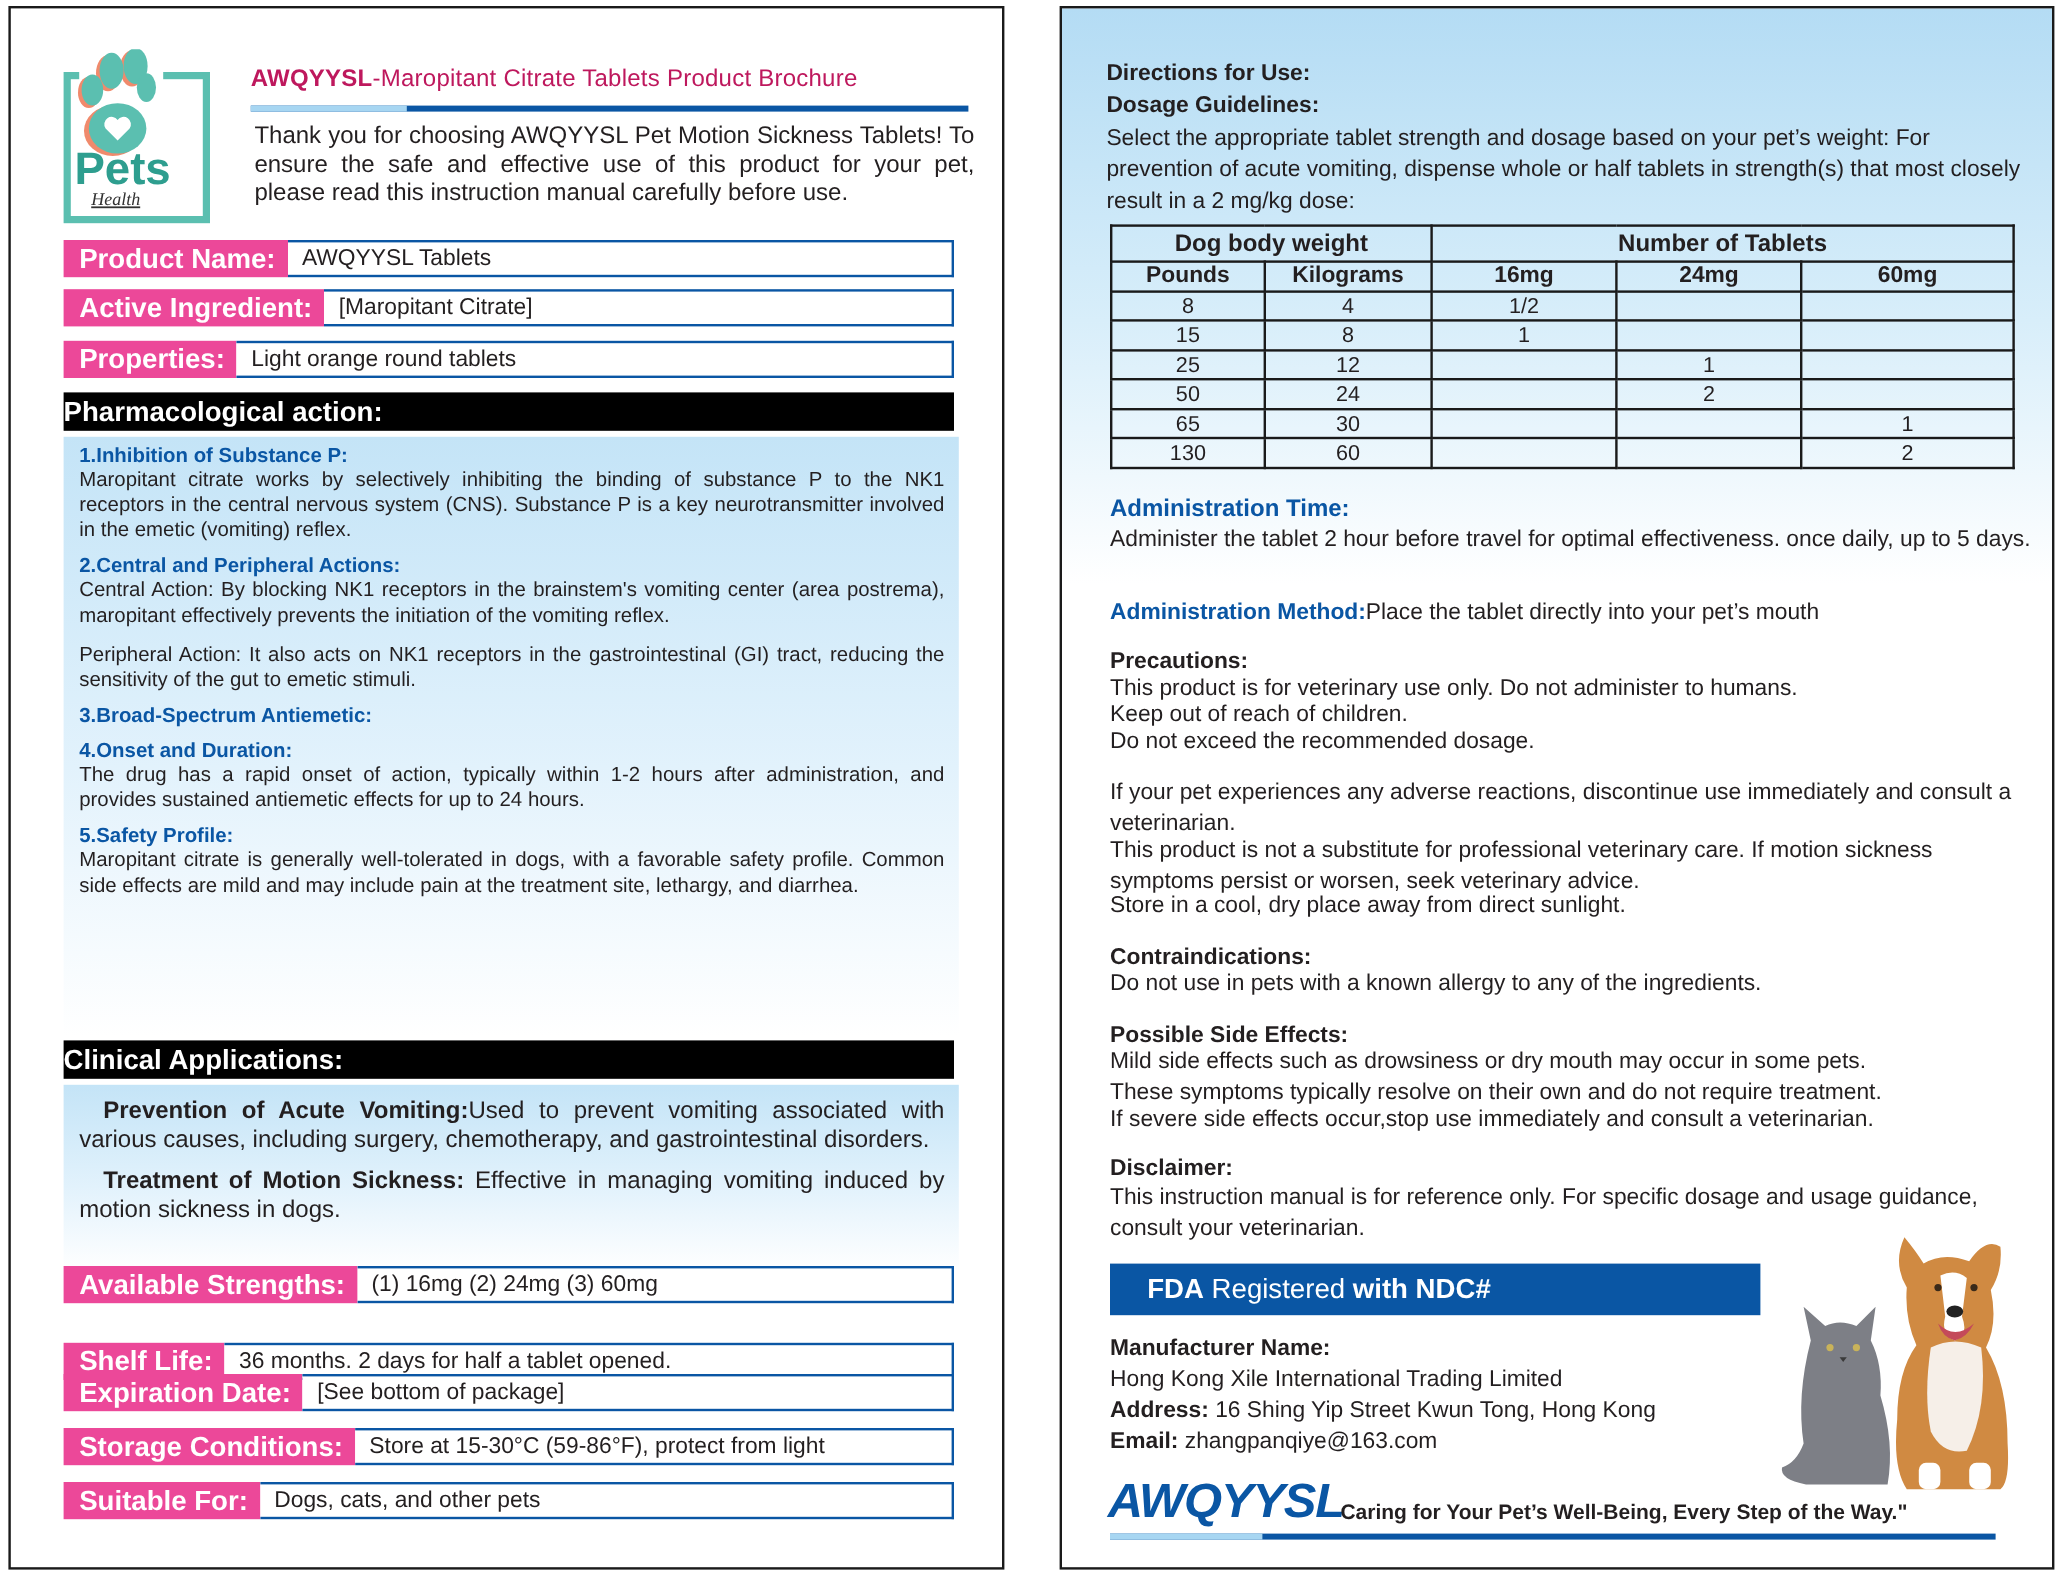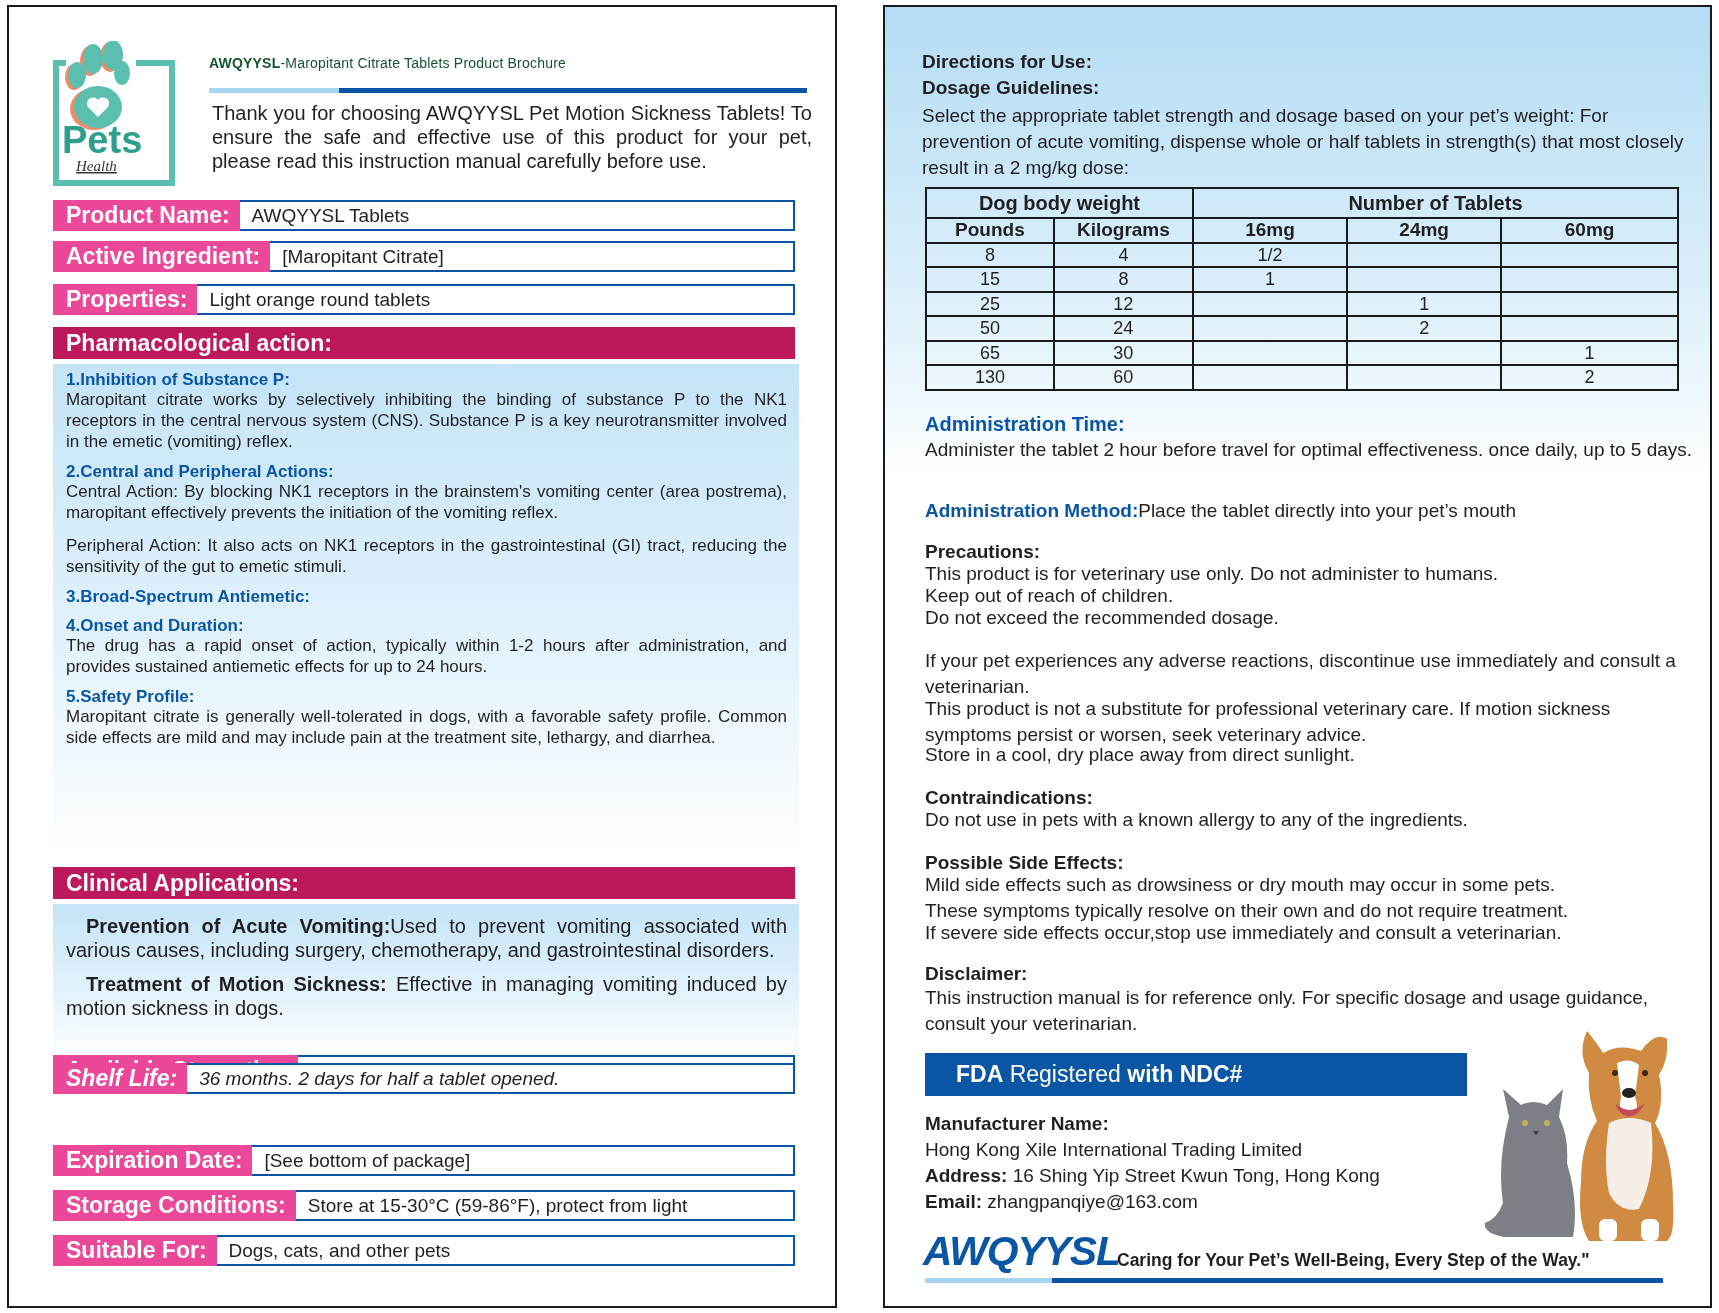--- a/index.html
+++ b/index.html
@@ -6,31 +6,31 @@
   html, body { width: 1719px; height: 1313px; background: #ffffff; overflow: hidden; }
   body { position: relative; font-family: "Liberation Sans", sans-serif; color: #231f20; }
 
   .panel { position: absolute; border: 2px solid #1a1a1a; }
   #left-panel { left: 7px; top: 5px; width: 830px; height: 1303px; background: #ffffff; }
   #right-panel { left: 883px; top: 5px; width: 829px; height: 1303px;
     background: linear-gradient(to bottom, #b4dcf4 0px, #d8eefa 260px, #ffffff 480px, #ffffff 100%); }
 
   
   .logo { position: absolute; left: 43px; top: 34px; width: 124px; height: 146px; }
-  .brochure-title { position: absolute; left: 200px; top: 48px; font-size: 14px; white-space: nowrap; color: #14532d; letter-spacing: 0.2px; }
+  .brochure-title { position: absolute; left: 200px; top: 48px; font-size: 20px; white-space: nowrap; color: #be185d; letter-spacing: 0.2px; }
   .brochure-title b { font-weight: bold; }
   .title-rule { position: absolute; left: 200px; top: 81px; width: 598px; height: 5px; background: #0a56a4; }
   .title-rule::before { content: ""; position: absolute; left: 0; top: 0; width: 130px; height: 5px; background: #a7d6f2; }
   .intro { position: absolute; left: 203px; top: 94px; width: 600px; font-size: 20px; line-height: 24px; color: #231f20; text-align: justify; }
 
   .field-row { position: absolute; left: 44px; width: 742px; height: 31px; display: flex; }
   .field-label { background: #ec4899; color: #ffffff; font-weight: bold; font-size: 23px; padding: 0 10px 0 13px; line-height: 31px; white-space: nowrap; }
   .field-value { flex: 1; border: 2px solid #0a56a4; border-left: none; background: #ffffff; font-size: 19px; line-height: 27px; padding-left: 12px; white-space: nowrap; color: #231f20; }
 
-  .section-bar { position: absolute; left: 44px; width: 742px; height: 32px; background: #be185d; color: #fff; font-weight: bold; font-size: 23px; line-height: 32px; padding-left: 13px; }
+  .section-bar { position: absolute; left: 44px; width: 742px; height: 32px; background: #000000; color: #fff; font-weight: bold; font-size: 23px; line-height: 32px; }
   .section-body { position: absolute; left: 44px; width: 746px; padding: 0 12px 0 13px;
     background: linear-gradient(to bottom, #c4e4f7 0%, #e2f2fc 55%, #ffffff 100%); }
   .pharm-body { top: 357px; height: 500px; }
   .clin-body { top: 897px; height: 155px; }
 
   .sub-head { color: #0a56a4; font-weight: bold; font-size: 17px; line-height: 19px; margin-top: 10px; }
   .sub-head:first-child { margin-top: 6px; }
   .body-text { font-size: 17px; line-height: 21px; color: #231f20; text-align: justify; }
   .body-text + .body-text { margin-top: 12px; }
   .clin-para { font-size: 20px; line-height: 24px; text-align: justify; margin-top: 10px; }
@@ -124,21 +124,21 @@
   <div class="section-bar" style="top:860px;">Clinical Applications:</div>
   <div class="section-body clin-body">
     <div class="clin-para"><b>Prevention of Acute Vomiting:</b><span>Used to prevent vomiting associated with various causes, including surgery, chemotherapy, and gastrointestinal disorders.</span></div>
     <div class="clin-para"><b>Treatment of Motion Sickness:</b><span> Effective in managing vomiting induced by motion sickness in dogs.</span></div>
   </div>
 
   <div class="field-row" style="top:1048px;">
     <div class="field-label">Available Strengths:</div>
     <div class="field-value">(1) 16mg  (2) 24mg  (3) 60mg</div>
   </div>
-  <div class="field-row" style="top:1056px;font-style:italic;">
+  <div class="field-row" style="top:1112px;">
     <div class="field-label">Shelf Life:</div>
     <div class="field-value">36 months. 2 days for half a tablet opened.</div>
   </div>
   <div class="field-row" style="top:1138px;">
     <div class="field-label">Expiration Date:</div>
     <div class="field-value">[See bottom of package]</div>
   </div>
   <div class="field-row" style="top:1183px;">
     <div class="field-label">Storage Conditions:</div>
     <div class="field-value">Store at 15-30°C (59-86°F), protect from light</div>

